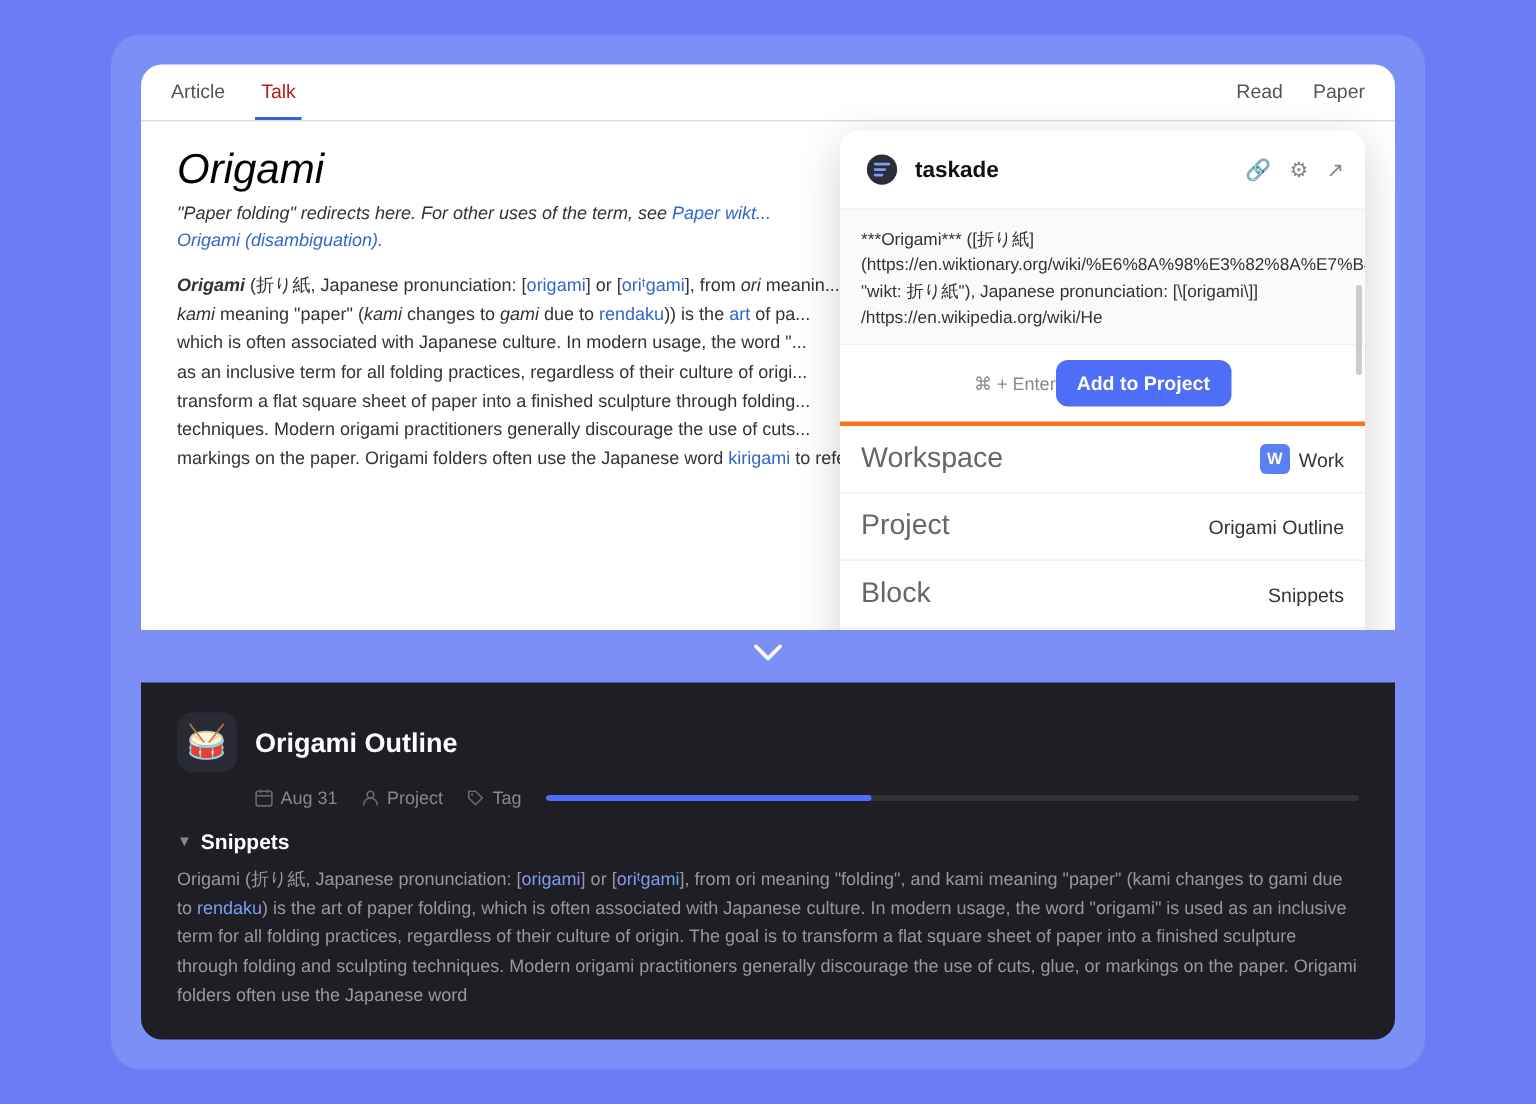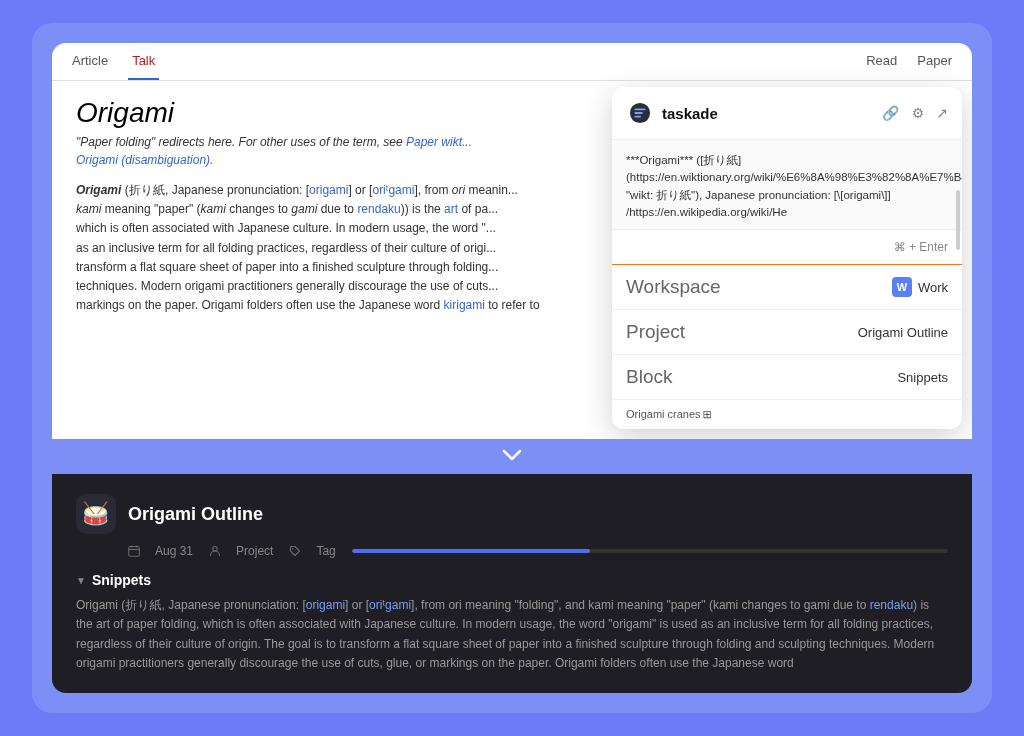--- a/index.html
+++ b/index.html
@@ -8,21 +8,21 @@
       height: 736px;
       background: #6b7cf6;
       display: flex;
       align-items: center;
       justify-content: center;
       font-family: -apple-system, BlinkMacSystemFont, 'Segoe UI', sans-serif;
       overflow: hidden;
     }
 
     .outer-container {
-      width: 960px;
+      width: 876px;
       height: 690px;
       background: #7b8ff7;
       border-radius: 20px;
       padding: 20px;
       display: flex;
       flex-direction: column;
       gap: 0;
       position: relative;
     }
 
@@ -111,21 +111,21 @@
 
     .wiki-body a {
       color: #3366cc;
       text-decoration: none;
     }
 
     
     .taskade-popup {
       position: absolute;
       top: 44px;
-      right: 10px;
+      right: 20px;
       width: 350px;
       background: #fff;
       border-radius: 12px;
       box-shadow: 0 8px 30px rgba(0,0,0,0.18);
       overflow: hidden;
       z-index: 10;
     }
 
     .popup-header {
       display: flex;
@@ -171,23 +171,23 @@
       line-height: 1.5;
       border-bottom: 1px solid #f0f0f0;
       max-height: 90px;
       overflow: hidden;
       background: #fafafa;
     }
 
     .popup-actions {
       display: flex;
       align-items: center;
-      justify-content: flex-end;
+      justify-content: center;
       padding: 10px 14px;
-      border-bottom: 1px solid #f97316;
+      border-bottom: 3px solid #f97316;
     }
 
     .shortcut-hint {
       font-size: 12px;
       color: #888;
     }
 
     .add-to-project-btn {
       background: #4f6ef7;
       color: #fff;
@@ -299,21 +299,21 @@
       display: flex;
       align-items: center;
       gap: 16px;
       margin-left: 52px;
       margin-bottom: 14px;
     }
 
     .meta-item {
       display: flex;
       align-items: center;
-      gap: 15px;
+      gap: 5px;
       font-size: 12px;
       color: #888;
     }
 
     .meta-item svg {
       opacity: 0.7;
     }
 
     .progress-bar-container {
       flex: 1;
@@ -413,20 +413,21 @@
 
       <div style="position:relative;">
         <div class="popup-text-area">
           <span>***Origami*** ([折り紙] (https://en.wiktionary.org/wiki/%E6%8A%98%E3%82%8A%E7%B4%99 "wikt: 折り紙"), Japanese pronunciation: [\[origami\]] /https://en.wikipedia.org/wiki/He</span>
         </div>
         <div class="popup-scrollbar"></div>
       </div>
 
       <div class="popup-actions">
         <span class="shortcut-hint">⌘ + Enter</span>
+        <button class="add-to-project-btn">Add to Project</button>
       </div>
 
       <div class="popup-row">
         <span class="popup-row-label">Workspace</span>
         <div class="popup-row-value">
           <div class="workspace-badge">
             <span>W</span>
           </div>
           <span>Work</span>
         </div>

